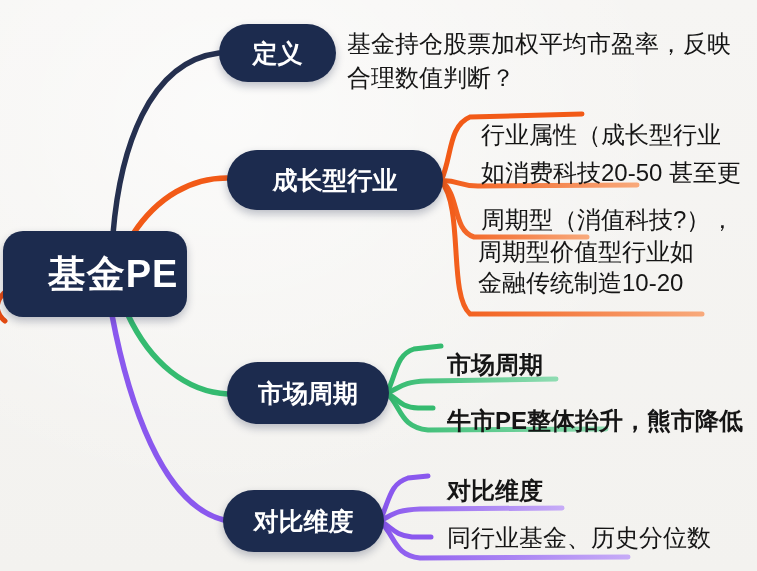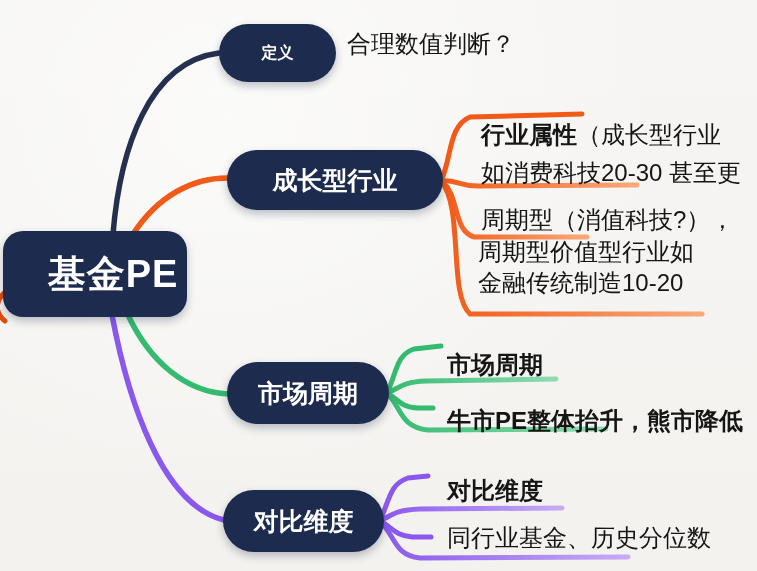--- a/index.html
+++ b/index.html
@@ -19,32 +19,32 @@
     position:absolute;
     background:#1c2b4e;
     color:#ffffff;
     display:flex;align-items:center;justify-content:center;
     font-weight:bold;
     box-shadow:0 4px 8px rgba(25,35,70,.28);
     cursor:default;
     box-sizing:border-box;
   }
   .node-root{left:3px;top:231px;width:184px;height:86px;border-radius:20px;font-size:38px;letter-spacing:1px;padding-left:36px;}
-  .node-def{left:219px;top:24px;width:117px;height:58px;border-radius:29px;font-size:16px;}
+  .node-def{left:219px;top:24px;width:117px;height:58px;border-radius:29px;font-size:25px;}
   .node-judge{left:227px;top:150px;width:216px;height:60px;border-radius:30px;font-size:25px;}
   .node-market{left:227px;top:362px;width:162px;height:62px;border-radius:31px;font-size:25px;}
   .node-compare{left:223px;top:490px;width:161px;height:62px;border-radius:31px;font-size:25px;}
   .topic{
     position:absolute;
     font-size:24px;
     line-height:33px;
     white-space:nowrap;
     color:#151515;
   }
-  .topic .b{font-weight:bold;text-align:right;}
+  .topic .b{font-weight:normal;text-align:right;}
   .t-note{left:347px;top:27px;line-height:34px;}
   .t-b2c1{left:481px;top:116px;line-height:38px;}
   .t-b2c2{left:481px;top:203px;text-align:right;}
   .t-b2c3{left:478px;top:236px;line-height:31px;}
   .t-b3c1{left:447px;top:348px;font-weight:bold;}
   .t-b3c2{left:447px;top:404px;font-weight:bold;}
   .t-b4c1{left:447px;top:474px;font-weight:bold;}
   .t-b4c2{left:447px;top:521px;text-align:right;}
 </style>
 </head>
@@ -104,26 +104,27 @@
 
   <div class="node node-market">
     <span>市场周期</span>
   </div>
 
   <div class="node node-compare">
     <span>对比维度</span>
   </div>
 
   <div class="topic t-note">
+    <div>基金持仓股票加权平均市盈率，反映</div>
     <div>合理数值判断？</div>
   </div>
 
   <div class="topic t-b2c1">
     <div><span class="b">行业属性</span><span>（成长型行业</span></div>
-    <div>如消费科技20-30 甚至更</div>
+    <div>如消费科技20-50 甚至更</div>
   </div>
 
   <div class="topic t-b2c2">
     <span>周期型（消值科技?），</span>
   </div>
 
   <div class="topic t-b2c3">
     <div>周期型价值型行业如</div>
     <div>金融传统制造10-20</div>
   </div>

